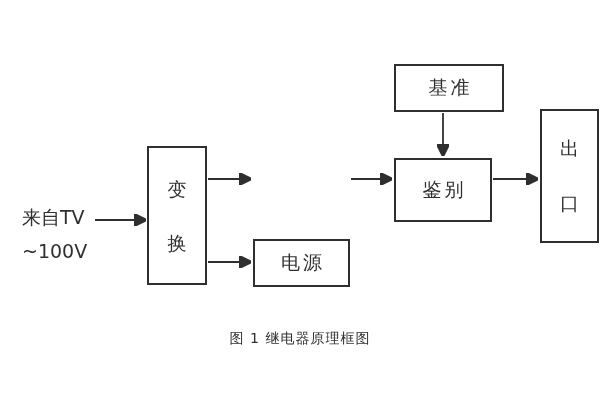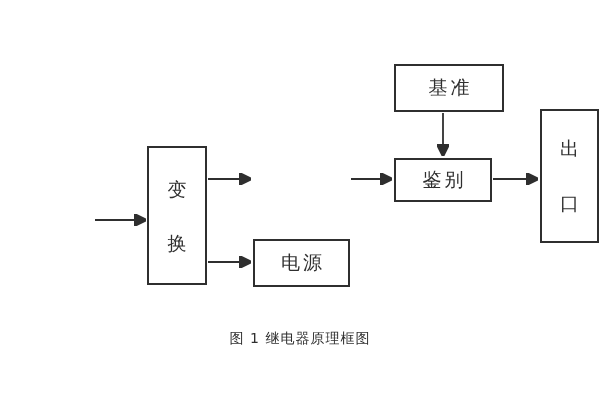--- a/index.html
+++ b/index.html
@@ -38,21 +38,21 @@
     width: 21px;
     word-break: break-all;
     text-align: center;
     letter-spacing: 0;
   }
   .block-transform { left: 147px; top: 146px; width: 60px; height: 139px; }
   .block-transform .v-label { line-height: 54px; }
   .block-bandpass      { left: 253px; top: 158px; width: 97px; height: 48px; }
   .block-power         { left: 253px; top: 239px; width: 97px; height: 48px; }
   .block-reference     { left: 394px; top:  64px; width: 110px; height: 48px; }
-  .block-discriminator { left: 394px; top: 158px; width: 98px; height: 44px; }
+  .block-discriminator { left: 394px; top: 158px; width: 98px; height: 64px; }
   .block-output { left: 540px; top: 109px; width: 59px; height: 134px; }
   .block-output .v-label { line-height: 55px; }
 
   .source-label {
     position: absolute;
     left: 22px;
     top: 200px;
     font-size: 19px;
     line-height: 34px;
     color: var(--text);
@@ -93,20 +93,24 @@
       </marker>
     </defs>
     <path d="M95,220 H145" marker-end="url(#arr)"></path>
     <path d="M208,179 H250" marker-end="url(#arr)"></path>
     <path d="M208,262 H250" marker-end="url(#arr)"></path>
     <path d="M351,179 H391" marker-end="url(#arr)"></path>
     <path d="M443,113 V155" marker-end="url(#arr)"></path>
     <path d="M493,179 H537" marker-end="url(#arr)"></path>
   </svg>
 
+  <div class="source-label">
+    <div>来自TV</div>
+    <div>~100V</div>
+  </div>
 
   <div class="block block-transform">
     <div class="v-label">变换</div>
   </div>
 
 
   <div class="block block-power">
     <div class="h-label">电源</div>
   </div>
 

